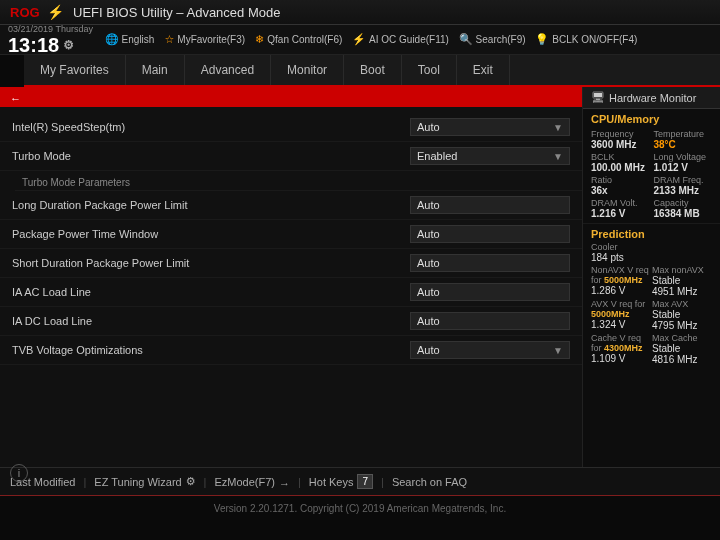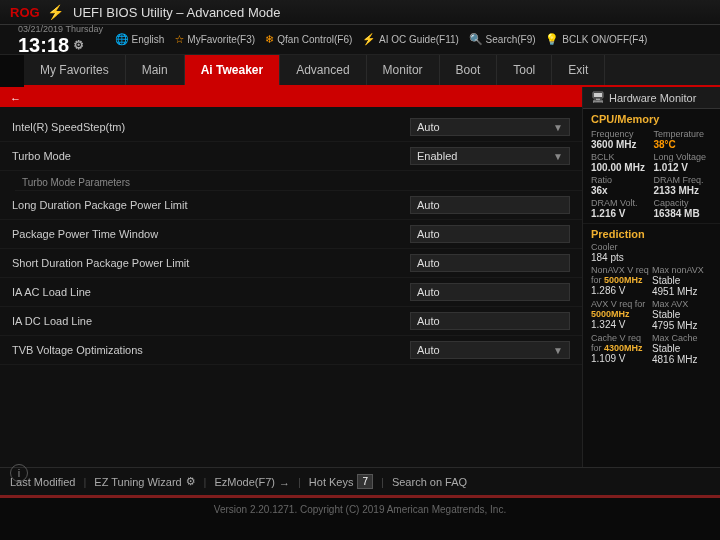--- a/index.html
+++ b/index.html
@@ -30,21 +30,21 @@
     .title-bar .title-text {
       color: #ddd;
       font-size: 13px;
     }
 
     
     .info-bar {
       background: #111;
       display: flex;
       align-items: center;
-      padding: 2px 18px;
+      padding: 2px 8px;
       gap: 12px;
       border-bottom: 1px solid #222;
       height: 30px;
     }
     .info-bar .datetime {
       display: flex;
       flex-direction: column;
       font-size: 9px;
       color: #888;
       line-height: 1.2;
@@ -252,21 +252,21 @@
     }
 
     .footer {
       background: #0a0a0a;
       height: 26px;
       display: flex;
       align-items: center;
       justify-content: center;
       font-size: 10px;
       color: #666;
-      border-top: 3px solid #7f1d1d;
+      border-top: 1px solid #7f1d1d;
     }
 
     .info-btn {
       position: absolute;
       bottom: 58px;
       left: 10px;
       width: 18px;
       height: 18px;
       border-radius: 50%;
       border: 1px solid #555;
@@ -323,23 +323,20 @@
   </div>
 </div>
 
 <div class="nav-bar">
   <div class="nav-item">
     <span>My Favorites</span>
   </div>
   <div class="nav-item">
     <span>Main</span>
   </div>
-  <div class="nav-item active">
-    <span>Ai Tweaker</span>
-  </div>
   <div class="nav-item">
     <span>Advanced</span>
   </div>
   <div class="nav-item">
     <span>Monitor</span>
   </div>
   <div class="nav-item">
     <span>Boot</span>
   </div>
   <div class="nav-item">

